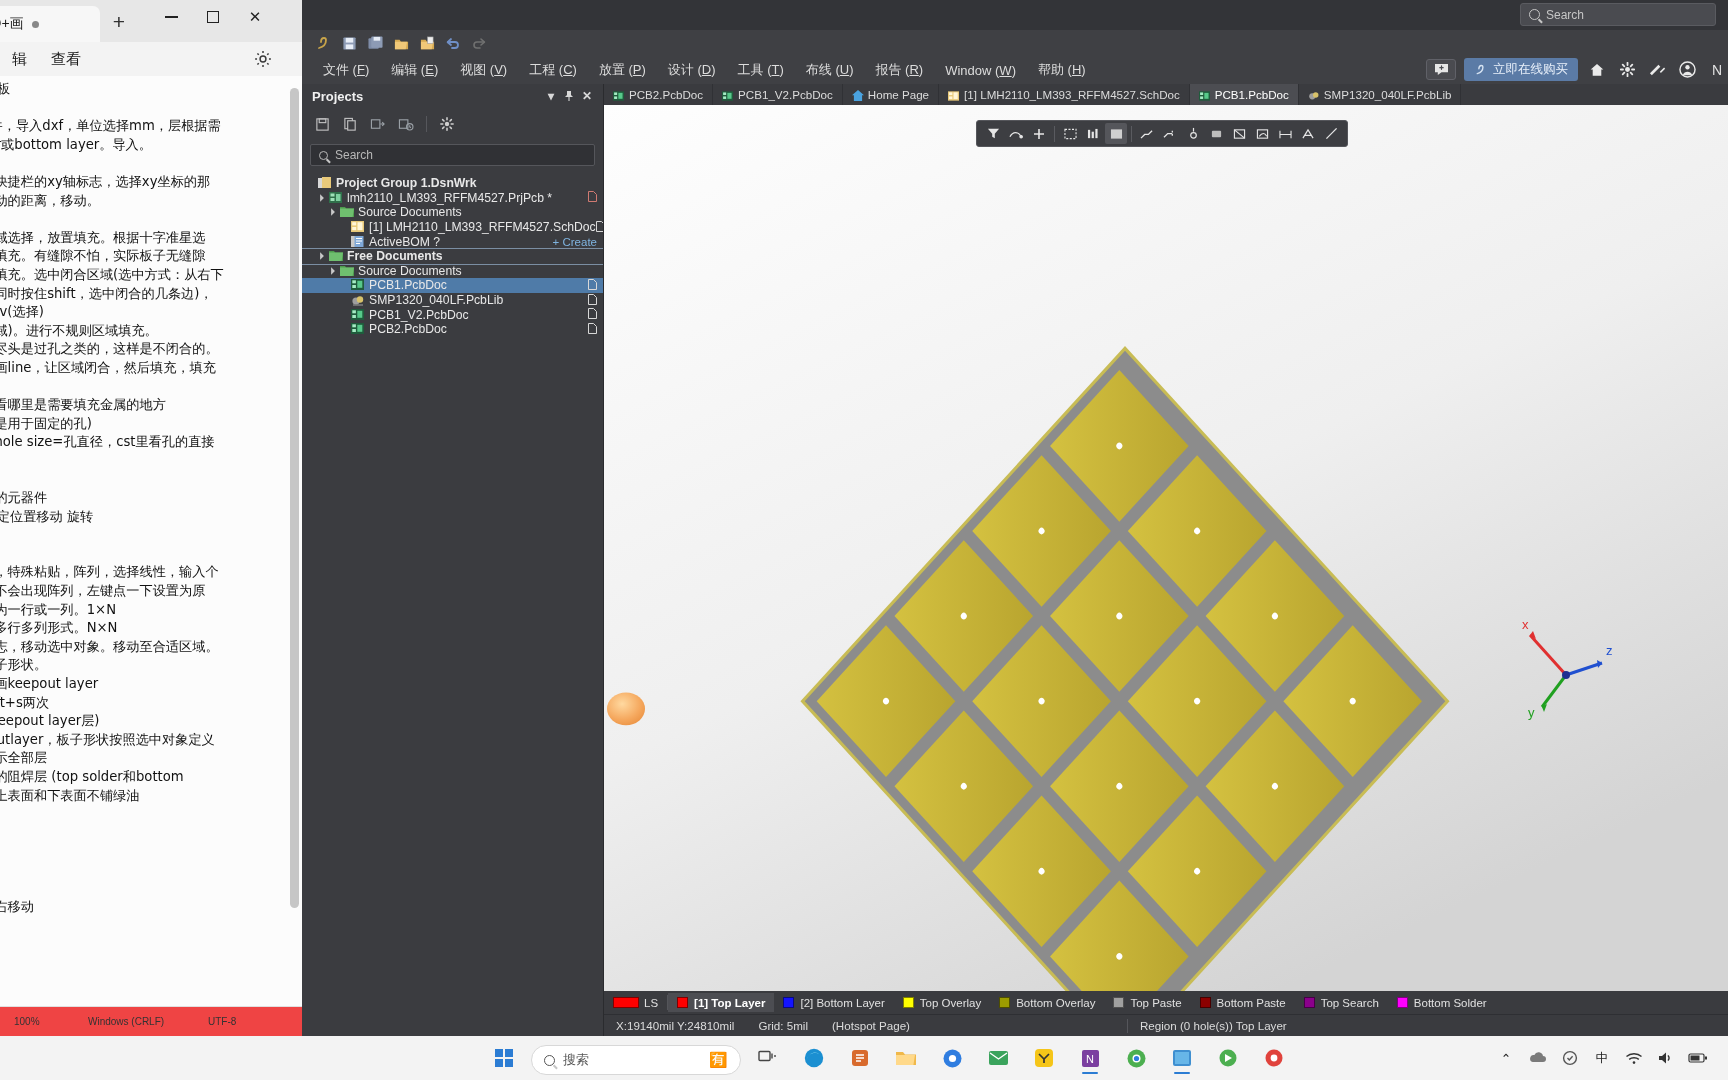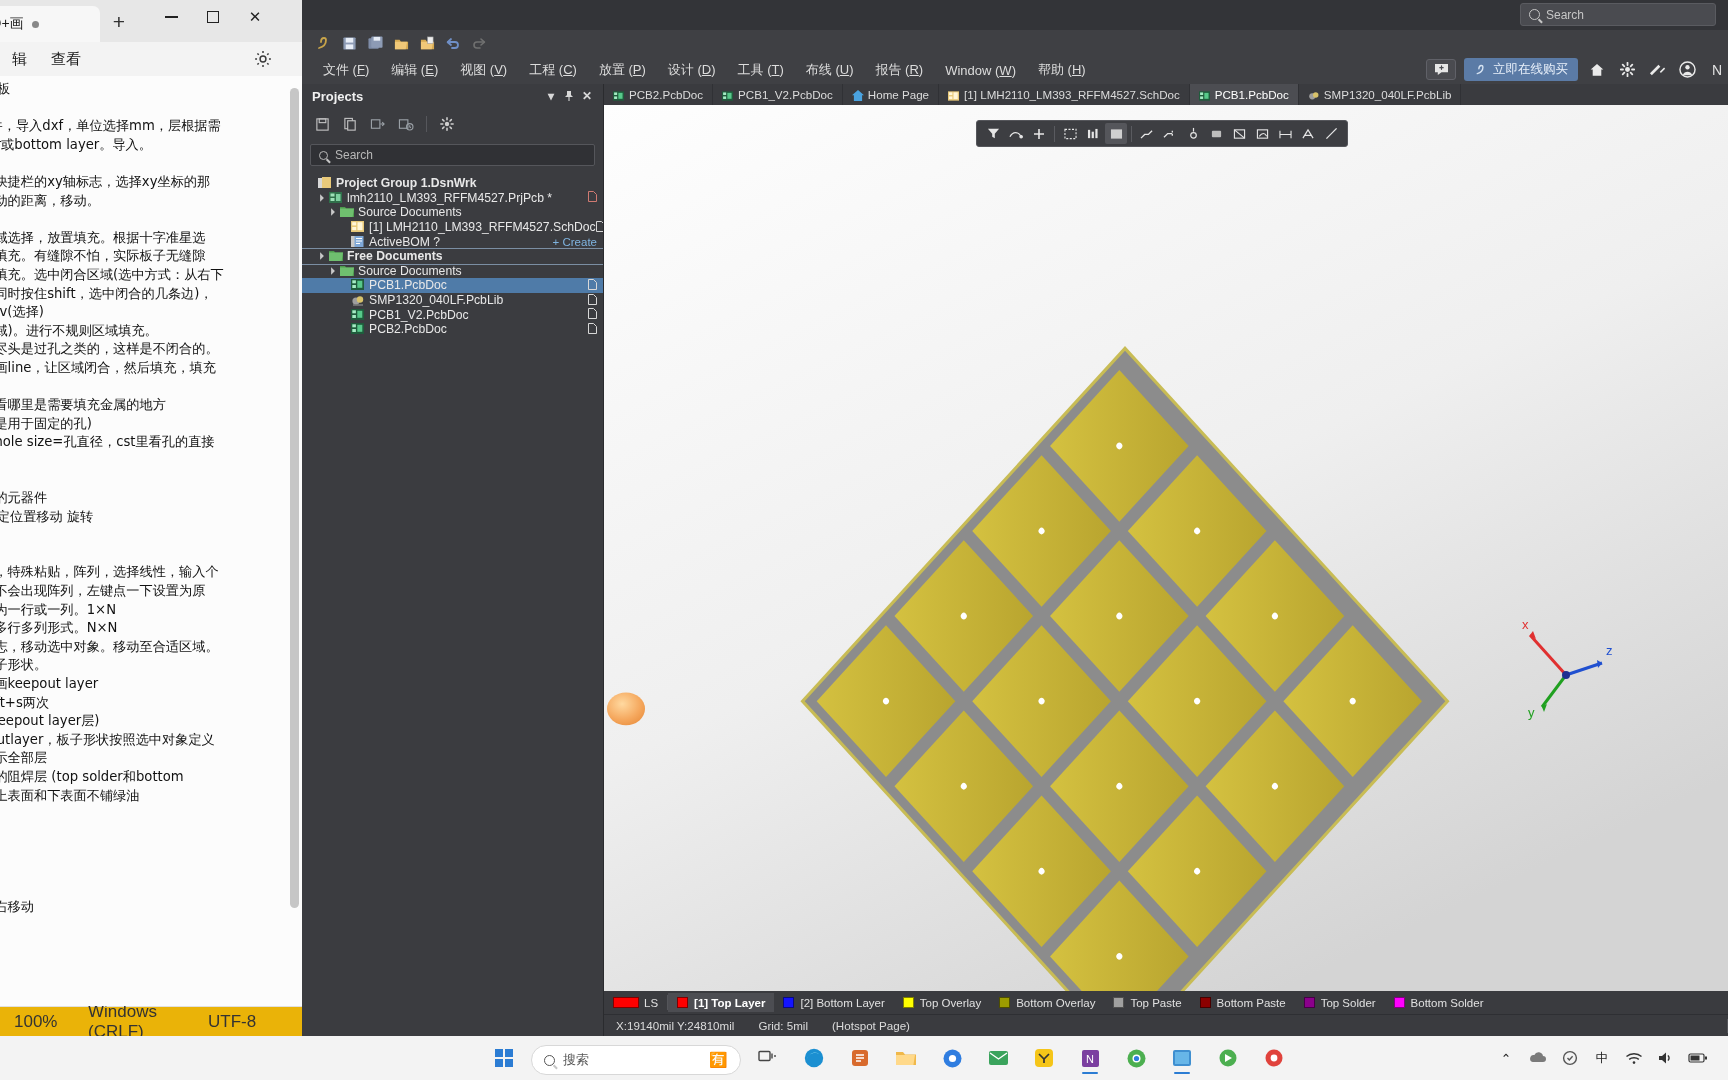--- a/index.html
+++ b/index.html
@@ -61,22 +61,22 @@
   }
   #ed-scroll {
     position: absolute; right: 3px; top: 2px; width: 9px; height: 882px;
     background: transparent;
   }
   #ed-scroll .thumb {
     position: absolute; left: 0; top: 10px; width: 9px; height: 820px;
     background: #c6c6c6; border-radius: 5px;
   }
   #ed-status {
-    height: 30px; background: #eab308; border-top: 1px solid #e0e0e0;
-    display: flex; align-items: center; font-size: 17px; color: #333;
+    height: 30px; background: #ef4444; border-top: 1px solid #e0e0e0;
+    display: flex; align-items: center; font-size: 10px; color: #333;
   }
   #ed-status .s { padding: 0 14px; }
   #ed-status .s1 { width: 74px; }
   #ed-status .s2 { width: 120px; }
 
   
   #altium {
     position: absolute; left: 302px; top: 0; width: 1426px; height: 1036px;
     background: #3a3a3a; display: flex; flex-direction: column;
   }
@@ -885,34 +885,35 @@
             <div class="lyr">
               <span class="sw" style="background: rgb(160, 160, 160);"></span>
               <span>Top Paste</span>
             </div>
             <div class="lyr">
               <span class="sw" style="background: rgb(140, 0, 0);"></span>
               <span>Bottom Paste</span>
             </div>
             <div class="lyr">
               <span class="sw" style="background: rgb(139, 0, 139);"></span>
-              <span>Top Solder</span>
+              <span>Top Search</span>
             </div>
             <div class="lyr">
               <span class="sw" style="background: rgb(255, 0, 255);"></span>
               <span>Bottom Solder</span>
             </div>
           </div>
 
         <div id="altstatus">
           <span class="sg">X:19140mil Y:24810mil</span>
           <span class="sg">Grid: 5mil</span>
           <span class="sg">(Hotspot Page)</span>
           <span style="flex:1"></span>
           <span class="vline"></span>
+          <span class="sg" style="width:600px">Region (0 hole(s)) Top Layer</span>
         </div>
       </div>
     </div>
   </div>
 
   <div id="taskbar">
     <div id="tb-center">
       <div id="tb-start">
         <span class="winsq">
             <i></i>

